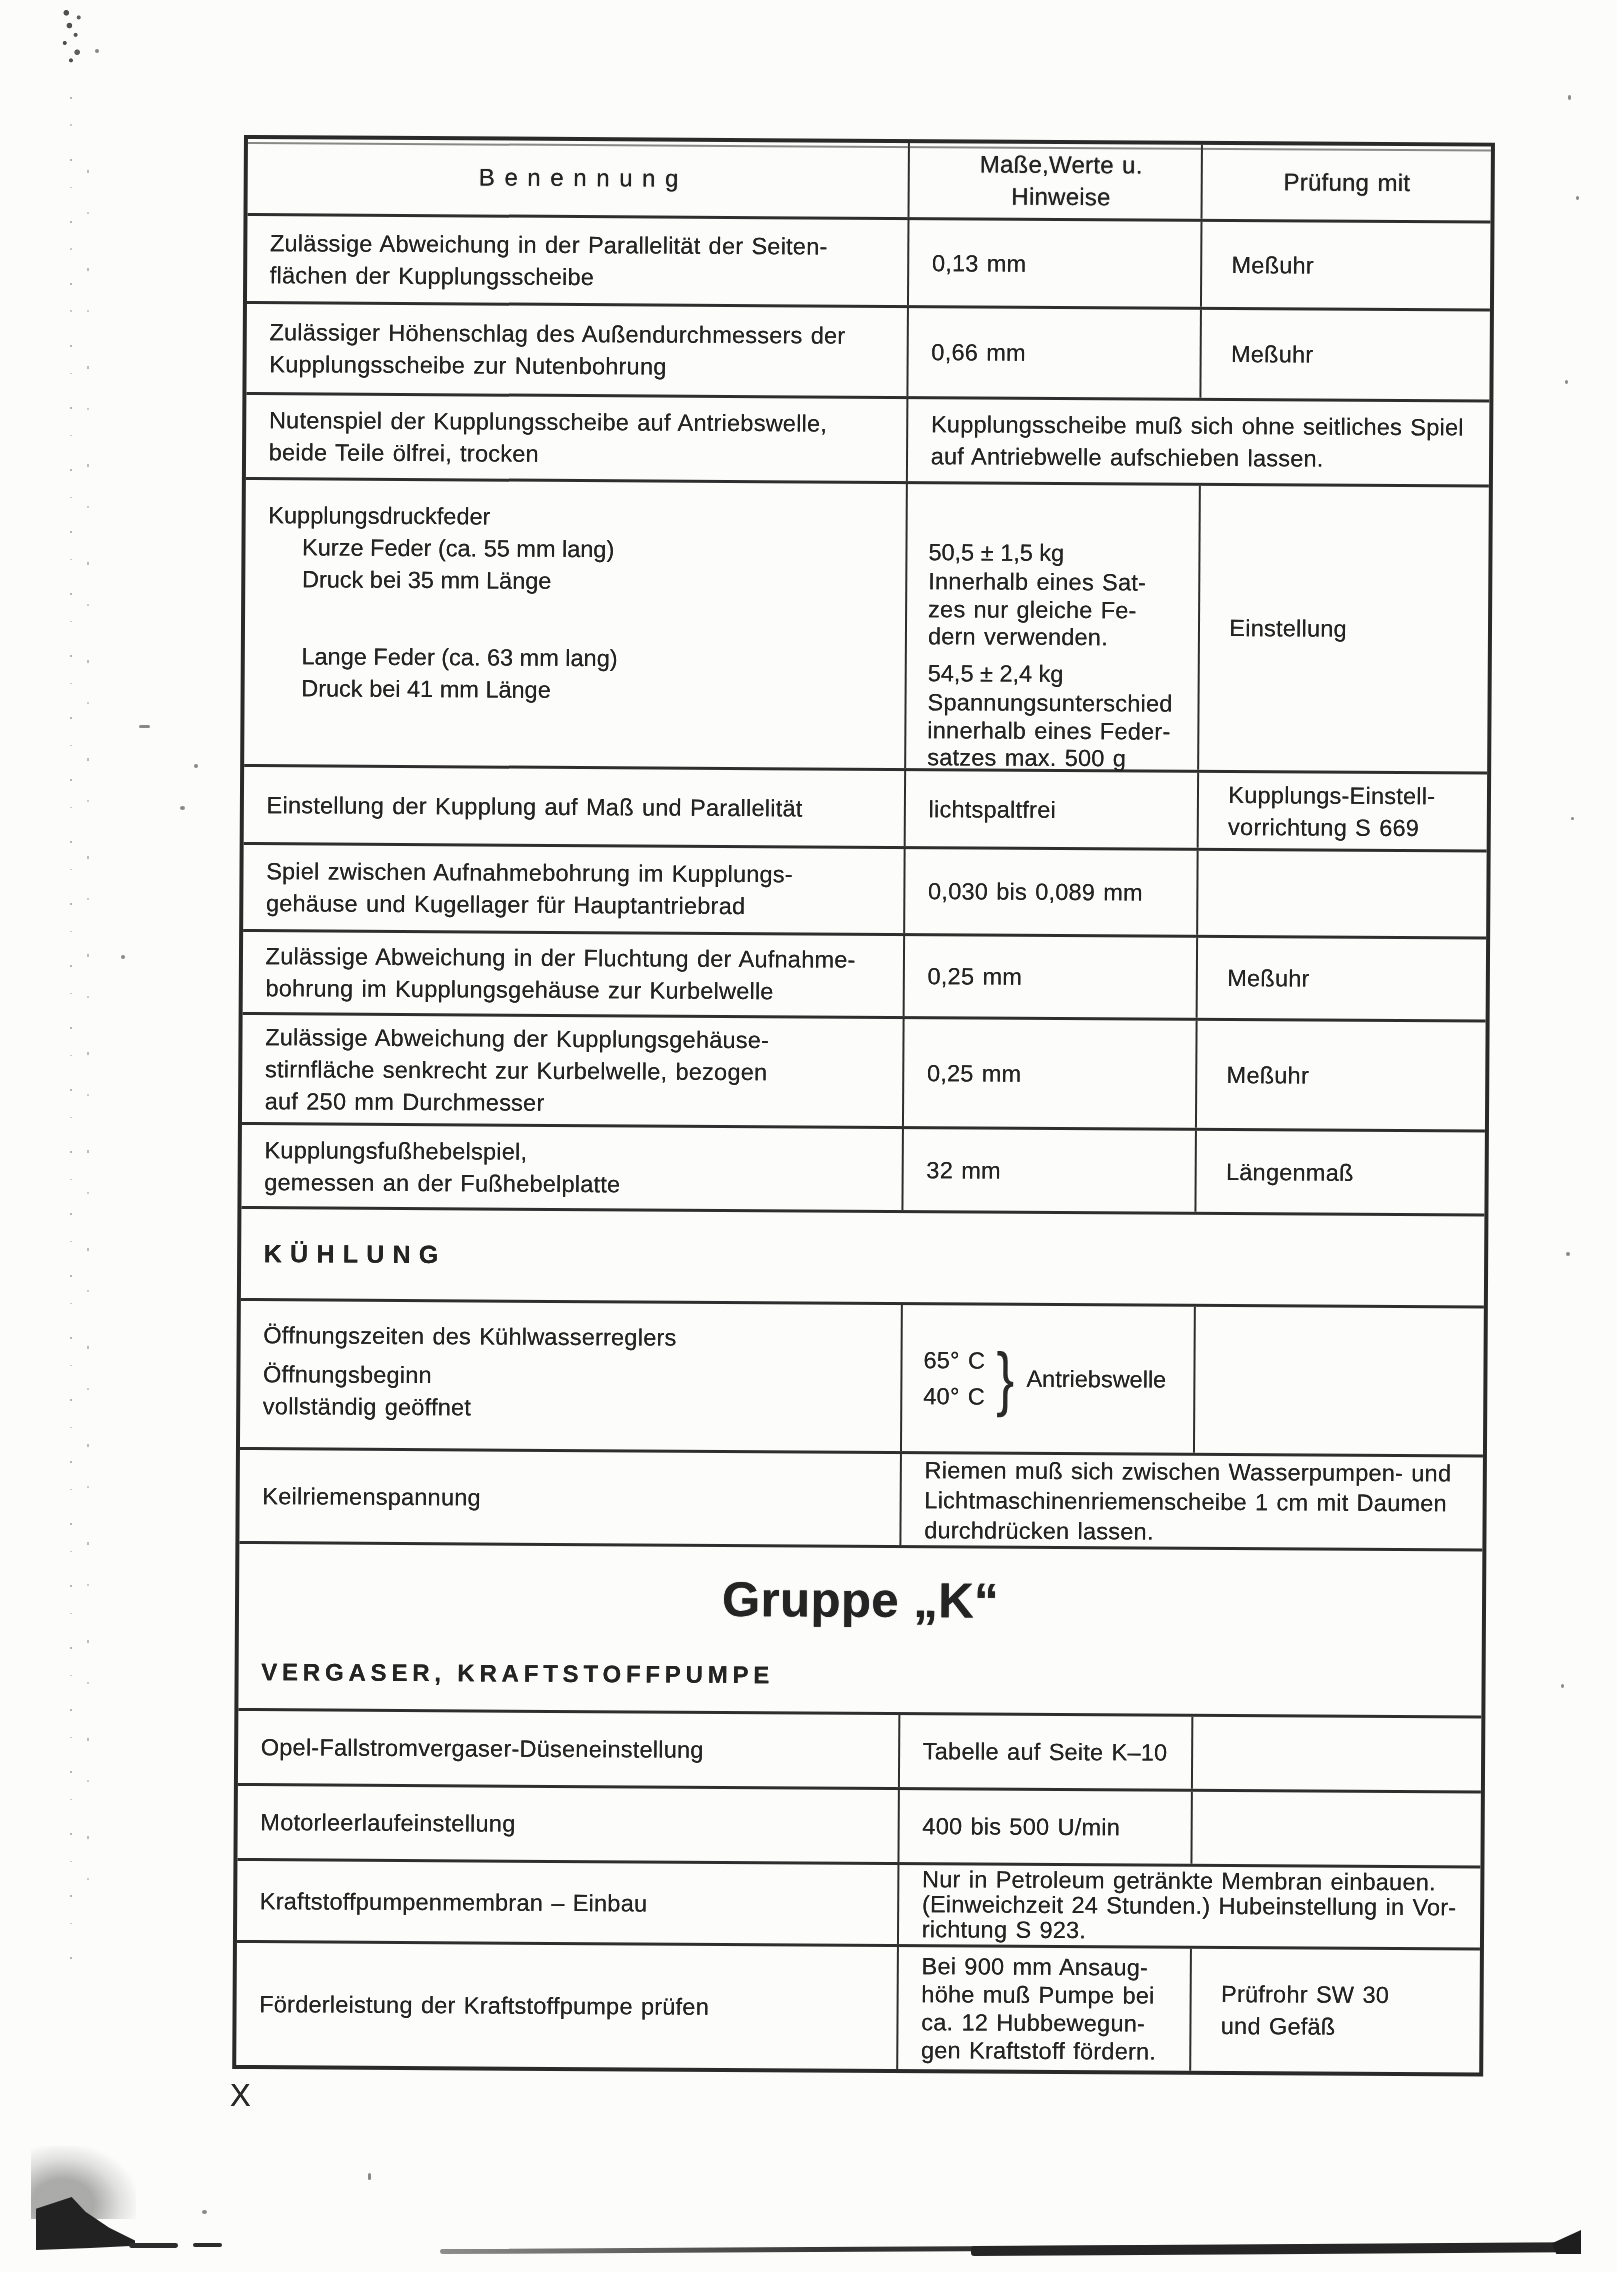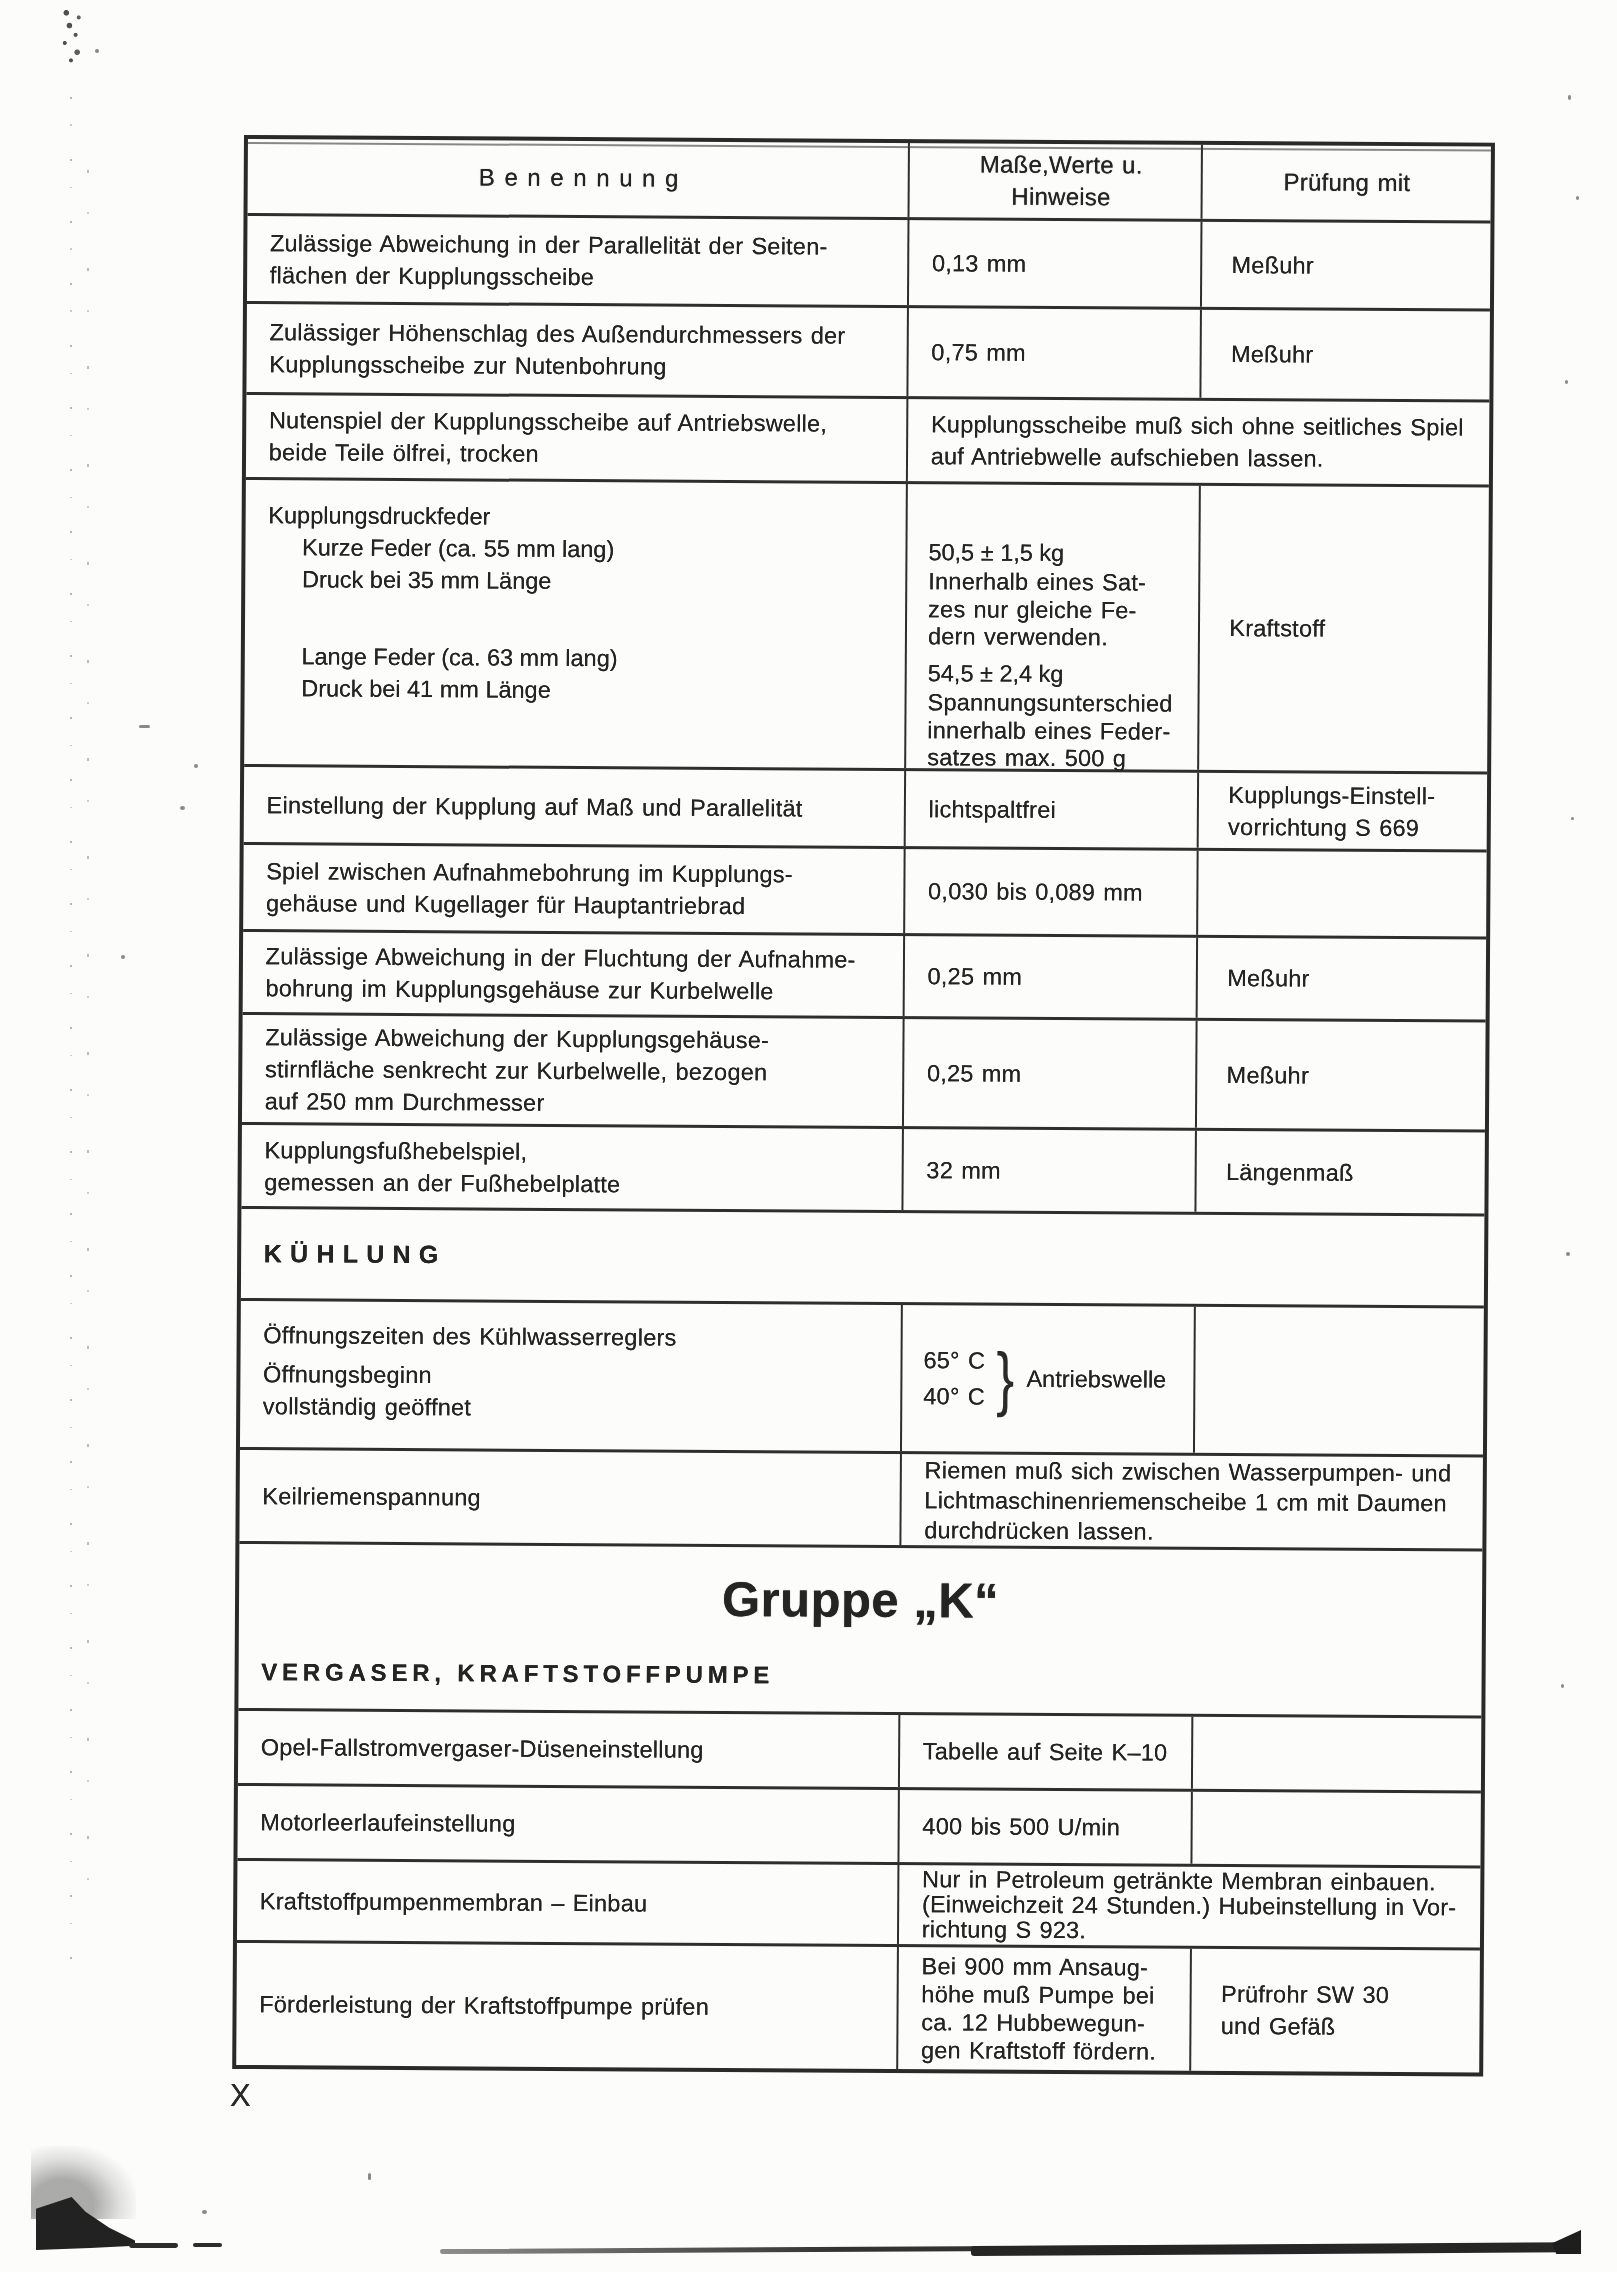--- a/index.html
+++ b/index.html
@@ -172,21 +172,21 @@
           <div class="txt">Meßuhr</div>
         </div>
     </div>
 
     <div class="row" style="height:91px;">
       <div class="c1 cell">
           <div class="txt">Zulässiger Höhenschlag des Außendurchmessers der
 Kupplungsscheibe zur Nutenbohrung</div>
         </div>
       <div class="c2 cell">
-          <div class="txt">0,75 mm</div>
+          <div class="txt">0,66 mm</div>
         </div>
       <div class="c3 cell">
           <div class="txt">Meßuhr</div>
         </div>
     </div>
 
     <div class="row" style="height:85px;">
       <div class="c1 cell">
           <div class="txt">Nutenspiel der Kupplungsscheibe auf Antriebswelle,
 beide Teile ölfrei, trocken</div>
@@ -211,21 +211,21 @@
         <div class="txt tight">Innerhalb eines Sat-
 zes nur gleiche Fe-
 dern verwenden.</div>
         <div class="w-gap"></div>
         <div class="feder-line">54,5 ± 2,4 kg</div>
         <div class="txt tight">Spannungsunterschied
 innerhalb eines Feder-
 satzes max. 500 g</div>
       </div>
       <div class="c3 cell">
-          <div class="txt">Kraftstoff</div>
+          <div class="txt">Einstellung</div>
         </div>
     </div>
 
     <div class="row" style="height:78px;">
       <div class="c1 cell">
           <div class="txt">Einstellung der Kupplung auf Maß und Parallelität</div>
         </div>
       <div class="c2 cell">
           <div class="txt">lichtspaltfrei</div>
         </div>

